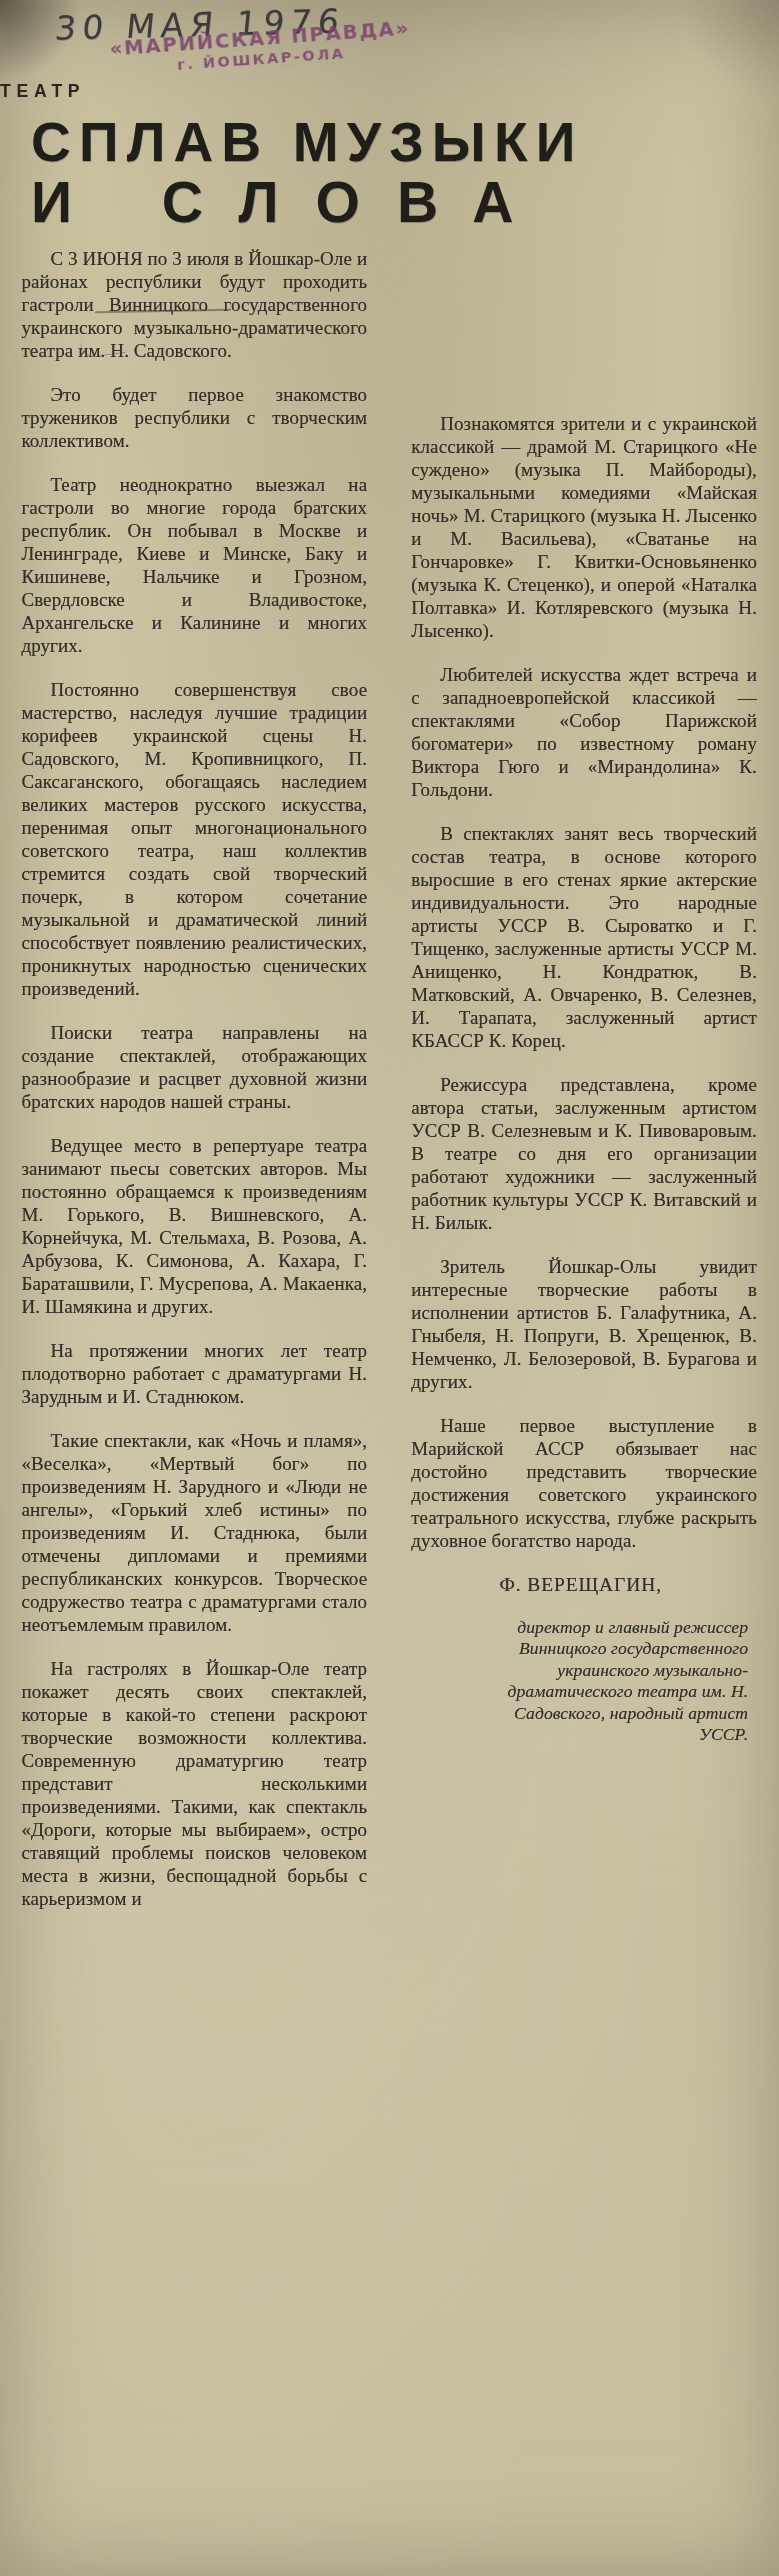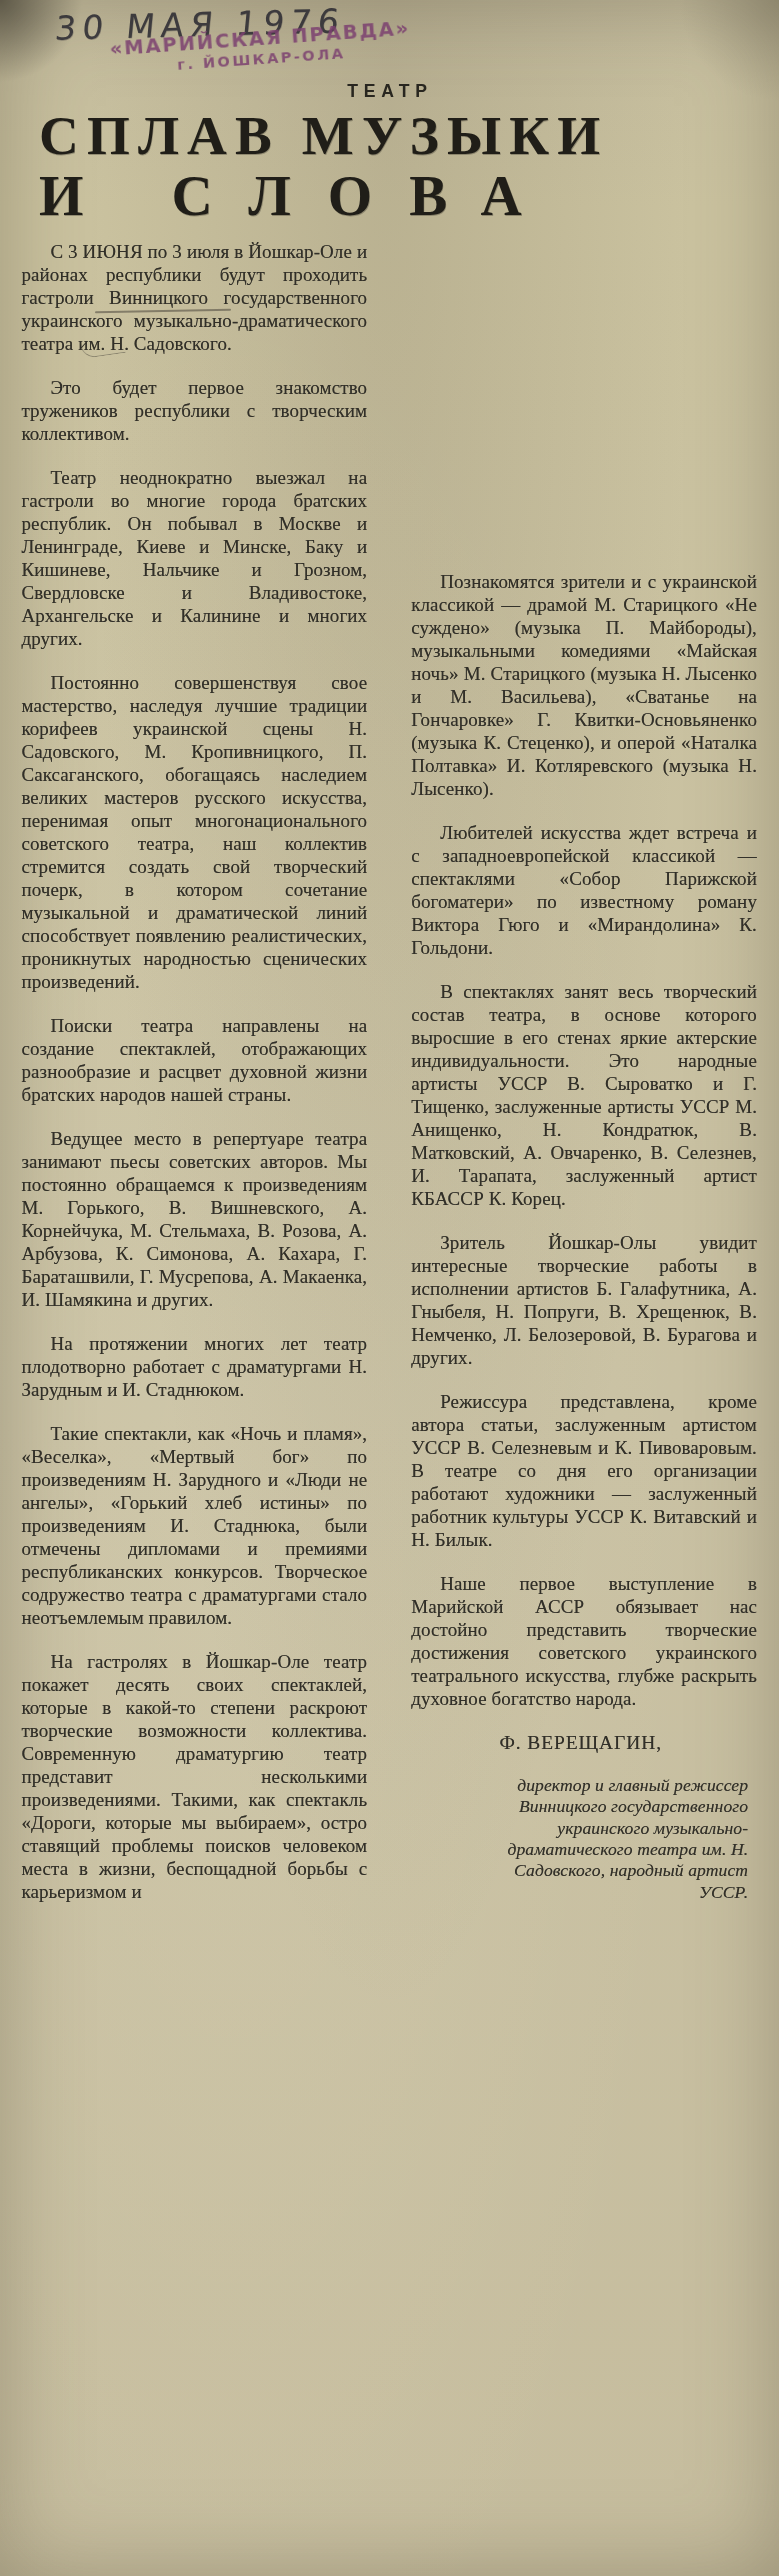--- a/index.html
+++ b/index.html
@@ -45,50 +45,50 @@
     font-family:"DejaVu Sans", sans-serif;
     font-weight:bold;
     white-space:nowrap;
   }
   .stamp-line1{font-size:19.5px;letter-spacing:1.9px;}
   .stamp-line2{font-size:14.5px;letter-spacing:2.5px;margin-top:1.3px;}
 
   
   .rubric{
     margin-top:81px;
-    text-align:center;
+    text-align:left;
     font-family:"Liberation Sans", sans-serif;
     font-weight:bold;
     font-size:17.6px; letter-spacing:5.7px;
     color:#28261f;
   }
   .headline{
-    margin-top:6px;
-    padding-left:39px;
-    font-family:Liberation Serif, serif;
+    margin-top:13px;
+    padding-left:31px;
+    font-family:Liberation Sans, sans-serif;
     font-weight:bold;
     color:#201e18;
     line-height:1.0;
   }
   .headline-line1{
     font-size:55px; letter-spacing:8.2px;
     text-shadow:0.6px 0.6px 0 rgba(32,30,24,.3);
   }
   .headline-line2{
     font-size:57px; letter-spacing:37px;
     margin-top:3.8px;
     text-shadow:0.6px 0.6px 0 rgba(32,30,24,.3);
   }
 
   
   .columns{
     display:flex;
     gap:44px;
     padding:16.4px 23px 0 21.4px;
-    align-items:flex-end;
+    align-items:center;
   }
   .col{
     width:353px;
     font-size:19px;
     line-height:23px;
     text-align:justify;
     letter-spacing:0.1px;
     color:var(--ink);
     text-shadow:0 0 0.3px rgba(49,47,40,.55);
   }
@@ -165,22 +165,22 @@
     <p>Ведущее место в репертуаре театра занимают пьесы советских авторов. Мы постоянно обращаемся к произведениям М. Горького, В. Вишневского, А. Корнейчука, М. Стельмаха, В. Розова, А. Арбузова, К. Симонова, А. Кахара, Г. Бараташвили, Г. Мусрепова, А. Макаенка, И. Шамякина и других.</p>
     <p>На протяжении многих лет театр плодотворно работает с драматургами Н. Зарудным и И. Стаднюком.</p>
     <p>Такие спектакли, как «Ночь и пламя», «Веселка», «Мертвый бог» по произведениям Н. Зарудного и «Люди не ангелы», «Горький хлеб истины» по произведениям И. Стаднюка, были отмечены дипломами и премиями республиканских конкурсов. Творческое содружество театра с драматургами стало неотъемлемым правилом.</p>
     <p>На гастролях в Йошкар-Оле театр покажет десять своих спектаклей, которые в какой-то степени раскроют творческие возможности коллектива. Современную драматургию театр представит несколькими произведениями. Такими, как спектакль «Дороги, которые мы выбираем», остро ставящий проблемы поисков человеком места в жизни, беспощадной борьбы с карьеризмом и</p>
   </div>
 
   <div class="col">
     <p>Познакомятся зрители и с украинской классикой — драмой М. Старицкого «Не суждено» (музыка П. Майбороды), музыкальными комедиями «Майская ночь» М. Старицкого (музыка Н. Лысенко и М. Васильева), «Сватанье на Гончаровке» Г. Квитки-Основьяненко (музыка К. Стеценко), и оперой «Наталка Полтавка» И. Котляревского (музыка Н. Лысенко).</p>
     <p>Любителей искусства ждет встреча и с западноевропейской классикой — спектаклями «Собор Парижской богоматери» по известному роману Виктора Гюго и «Мирандолина» К. Гольдони.</p>
     <p>В спектаклях занят весь творческий состав театра, в основе которого выросшие в его стенах яркие актерские индивидуальности. Это народные артисты УССР В. Сыроватко и Г. Тищенко, заслуженные артисты УССР М. Анищенко, Н. Кондратюк, В. Матковский, А. Овчаренко, В. Селезнев, И. Тарапата, заслуженный артист КБАССР К. Корец.</p>
+    <p>Режиссура представлена, кроме автора статьи, заслуженным артистом УССР В. Селезневым и К. Пивоваровым. В театре со дня его организации работают художники — заслуженный работник культуры УССР К. Витавский и Н. Билык.</p>
     <p>Зритель Йошкар-Олы увидит интересные творческие работы в исполнении артистов Б. Галафутника, А. Гныбеля, Н. Попруги, В. Хрещенюк, В. Немченко, Л. Белозеровой, В. Бурагова и других.</p>
-    <p>Режиссура представлена, кроме автора статьи, заслуженным артистом УССР В. Селезневым и К. Пивоваровым. В театре со дня его организации работают художники — заслуженный работник культуры УССР К. Витавский и Н. Билык.</p>
     <p>Наше первое выступление в Марийской АССР обязывает нас достойно представить творческие достижения советского украинского театрального искусства, глубже раскрыть духовное богатство народа.</p>
 
     <p class="sig-name">Ф. ВЕРЕЩАГИН,</p>
     <p class="sig-title">директор и главный режиссер Винницкого государственного украинского музыкально-драматического театра им. Н. Садовского, народный артист УССР.</p>
   </div>
 
 </div>
 
 
 </body></html>

